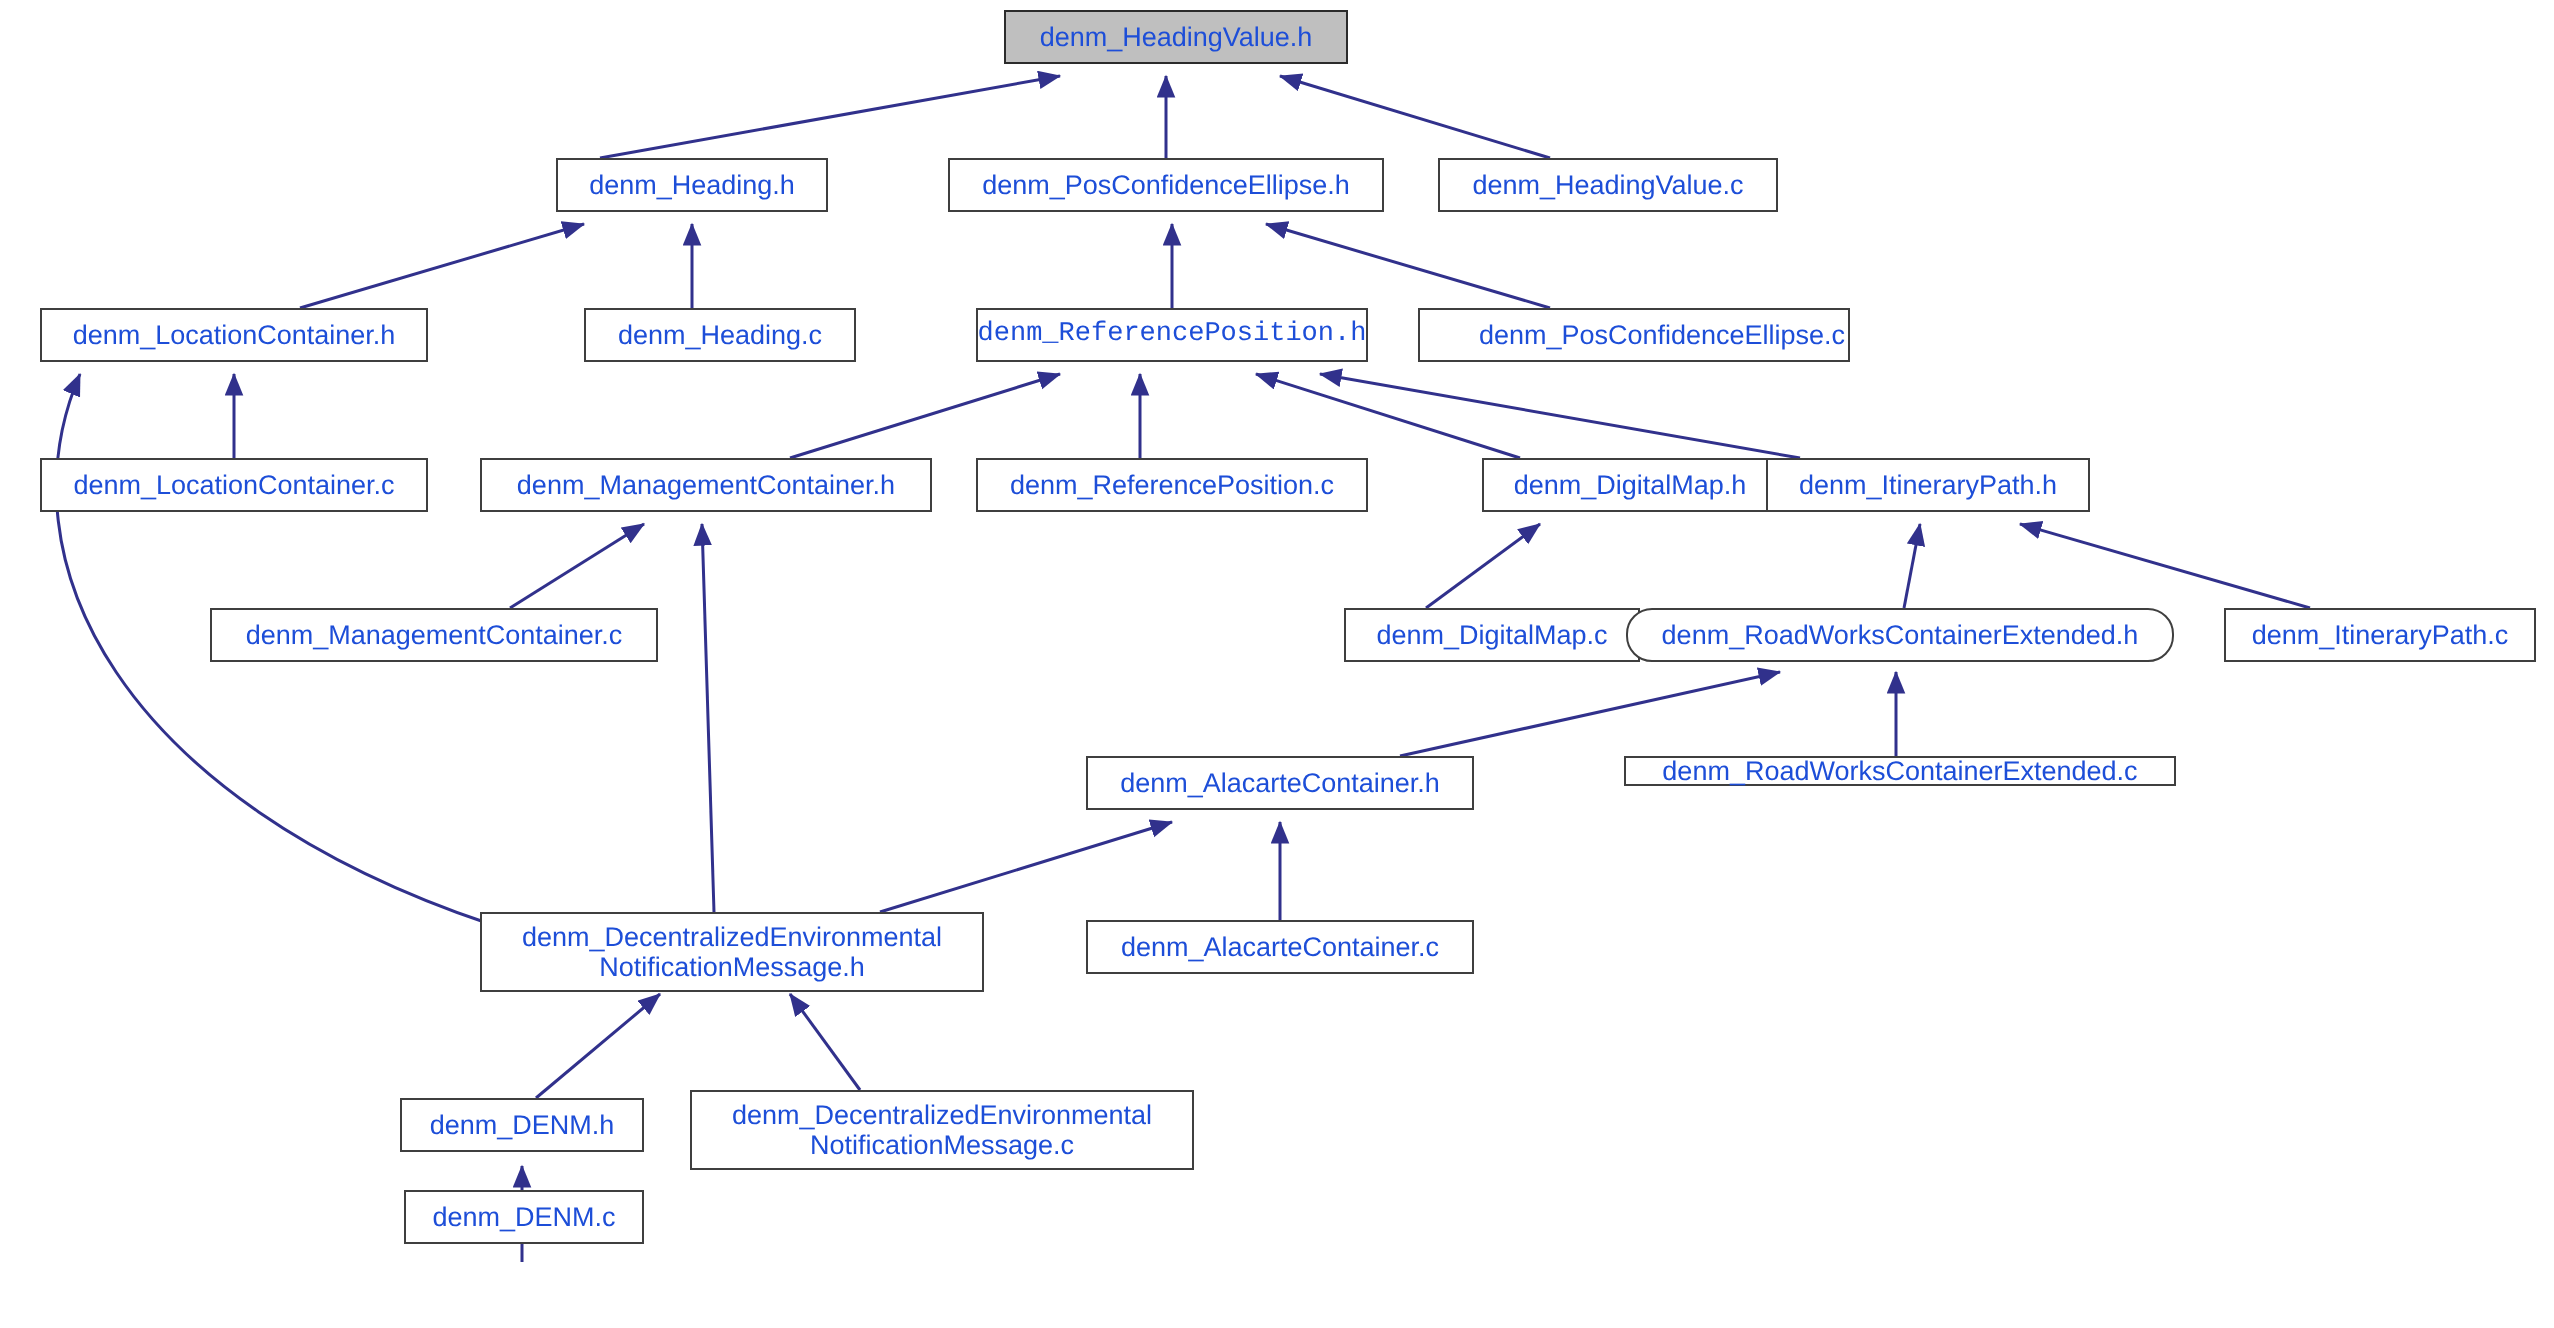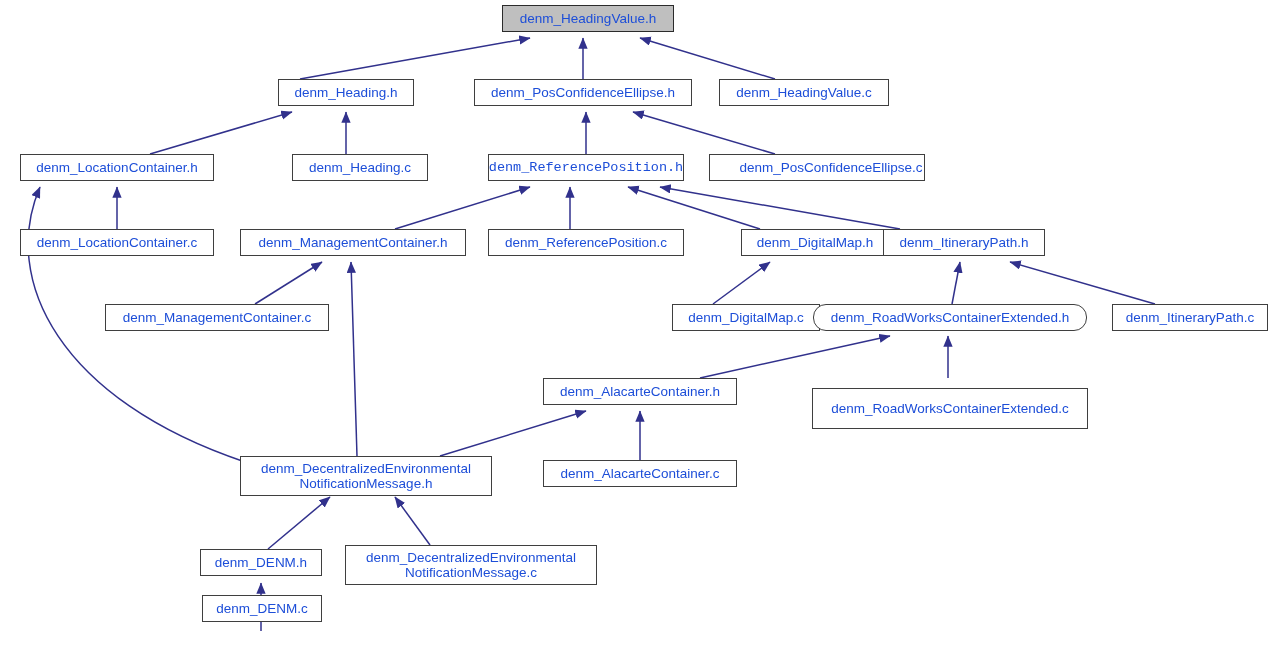--- a/index.html
+++ b/index.html
@@ -74,21 +74,21 @@
       <div class="node" style="left: 20px; top: 229px; width: 194px; height: 27px;"><span class="lbl">denm_LocationContainer.c</span></div>
       <div class="node" style="left: 240px; top: 229px; width: 226px; height: 27px;"><span class="lbl">denm_ManagementContainer.h</span></div>
       <div class="node" style="left: 488px; top: 229px; width: 196px; height: 27px;"><span class="lbl">denm_ReferencePosition.c</span></div>
       <div class="node" style="left: 709px; top: 229px; width: 148px; height: 27px; margin-left: 32px;"><span class="lbl">denm_DigitalMap.h</span></div>
       <div class="node" style="left: 883px; top: 229px; width: 162px; height: 27px;"><span class="lbl">denm_ItineraryPath.h</span></div>
       <div class="node" style="left: 105px; top: 304px; width: 224px; height: 27px;"><span class="lbl">denm_ManagementContainer.c</span></div>
       <div class="node" style="left: 640px; top: 304px; width: 148px; height: 27px; margin-left: 32px;"><span class="lbl">denm_DigitalMap.c</span></div>
       <div class="node" style="left: 813px; top: 304px; width: 274px; height: 27px; border-radius: 13px;"><span class="lbl">denm_RoadWorksContainerExtended.h</span></div>
       <div class="node" style="left: 1112px; top: 304px; width: 156px; height: 27px;"><span class="lbl">denm_ItineraryPath.c</span></div>
       <div class="node" style="left: 543px; top: 378px; width: 194px; height: 27px;"><span class="lbl">denm_AlacarteContainer.h</span></div>
-      <div class="node" style="left: 812px; top: 388px; width: 276px; height: 41px; text-align: center;"><span class="lbl">denm_RoadWorksContainerExtended.c</span></div>
+      <div class="node" style="left: 812px; top: 378px; width: 276px; height: 15px; text-align: center;"><span class="lbl">denm_RoadWorksContainerExtended.c</span></div>
       <div class="node" style="left: 240px; top: 456px; width: 252px; height: 40px;"><span class="lbl">denm_DecentralizedEnvironmental
 NotificationMessage.h</span></div>
       <div class="node" style="left: 543px; top: 460px; width: 194px; height: 27px;"><span class="lbl">denm_AlacarteContainer.c</span></div>
       <div class="node" style="left: 200px; top: 549px; width: 122px; height: 27px;"><span class="lbl">denm_DENM.h</span></div>
       <div class="node" style="left: 345px; top: 545px; width: 252px; height: 40px;"><span class="lbl">denm_DecentralizedEnvironmental
 NotificationMessage.c</span></div>
       <div class="node" style="left: 202px; top: 595px; width: 120px; height: 27px;"><span class="lbl">denm_DENM.c</span></div>
     </div>
 </div>
 

